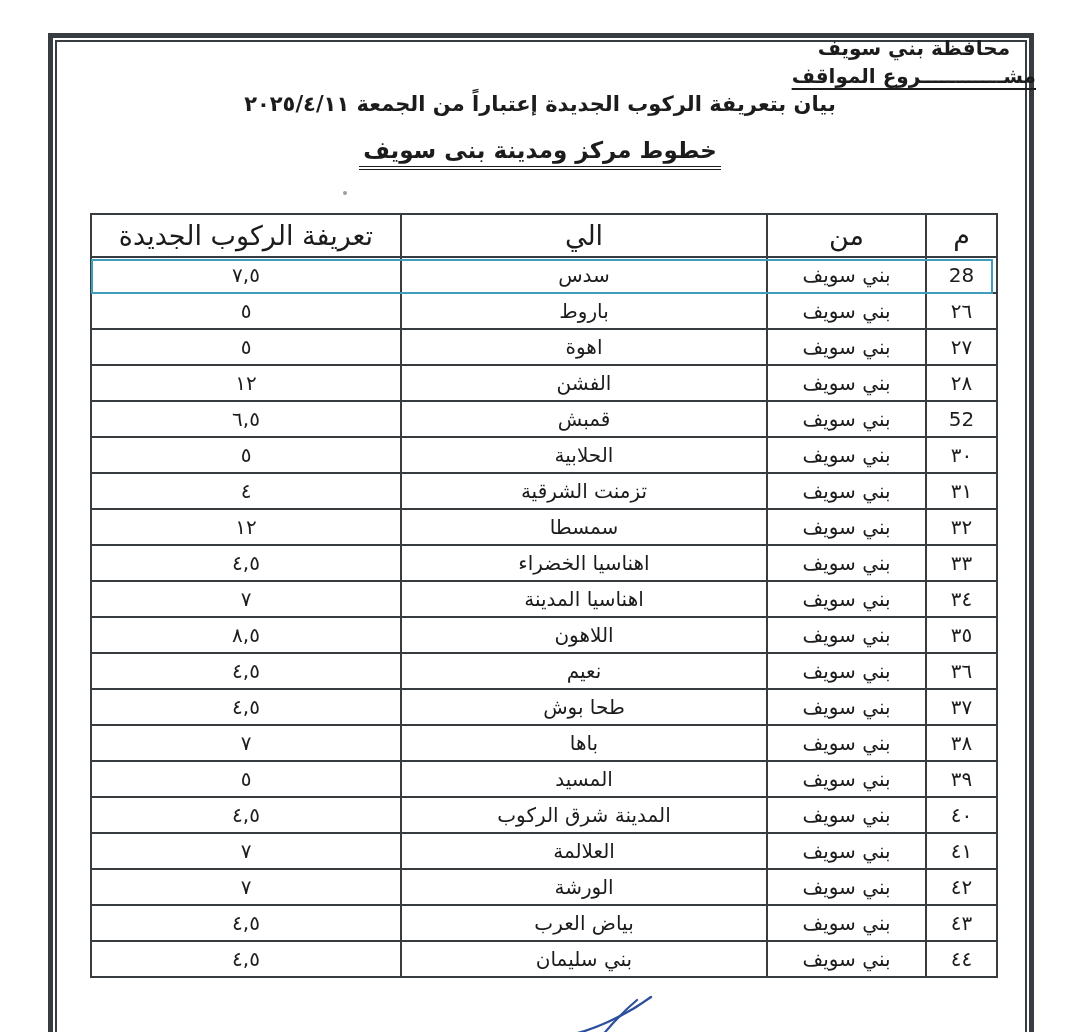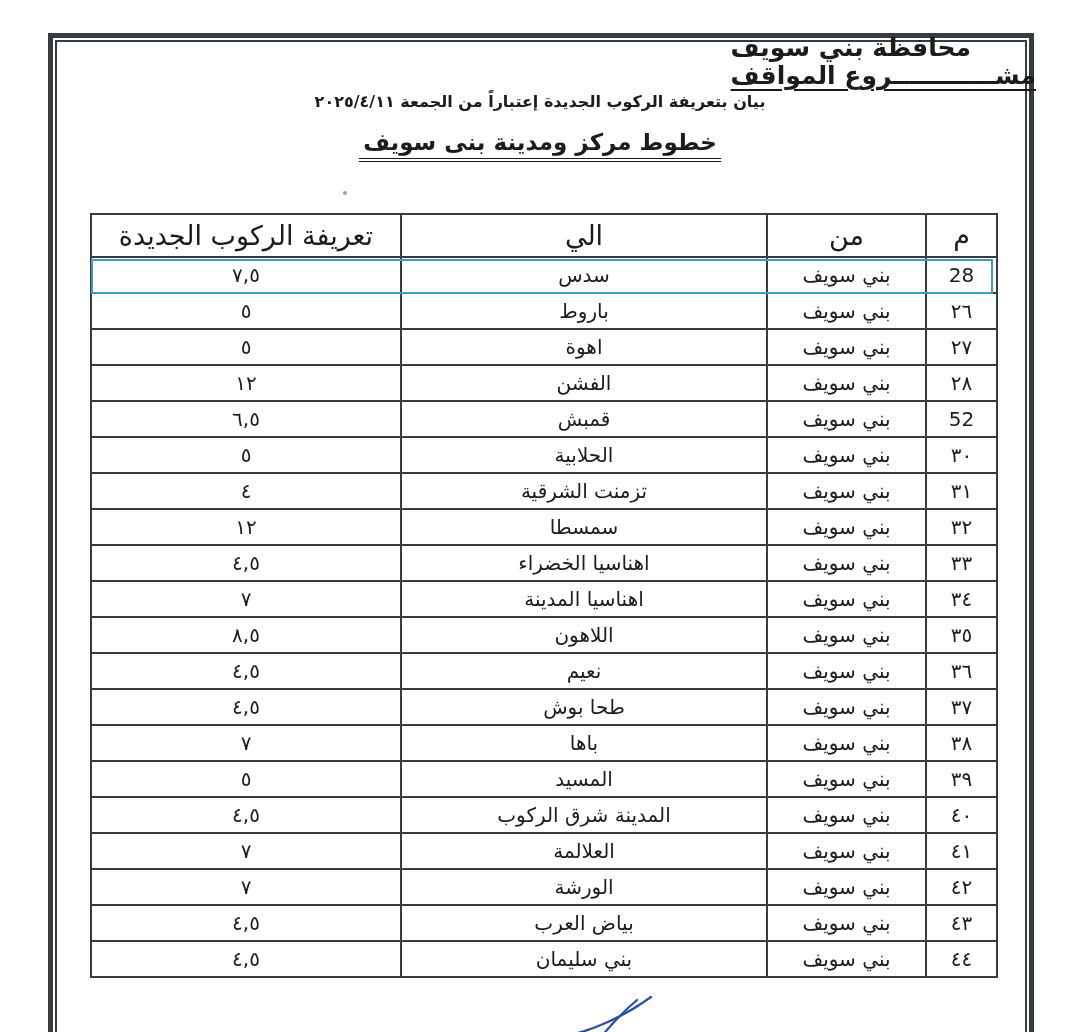--- a/index.html
+++ b/index.html
@@ -18,36 +18,36 @@
     border:5px solid var(--border,#363c3f);
     box-sizing:border-box;
   }
   .frame-inner{
     position:absolute;inset:2px;
     border:2px solid var(--border,#363c3f);
   }
   
   .org-block{
     position:absolute;top:34px;right:44px;
-    text-align:left;
-    font-size:25px;font-weight:700;line-height:28px;
+    text-align:center;
+    font-size:20px;font-weight:700;line-height:28px;
     letter-spacing:0;
   }
   .org-dept{
     text-decoration:underline;
     text-decoration-thickness:2px;
     text-underline-offset:5px;
   }
   .doc-title{
     position:absolute;top:92px;left:60px;right:60px;
     text-align:center;
-    font-size:16px;font-weight:700;
+    font-size:21px;font-weight:700;
   }
   .doc-subtitle{
-    position:absolute;top:129px;left:60px;right:60px;
+    position:absolute;top:137px;left:60px;right:60px;
     text-align:center;
     font-size:23px;font-weight:700;
   }
   .doc-subtitle span{
     display:inline-block;
     border-bottom:4px double var(--ink,#1c1c1c);
     padding:0 4px 3px 4px;
   }
   .ink-speck{
     position:absolute;left:343px;top:191px;width:4px;height:4px;

